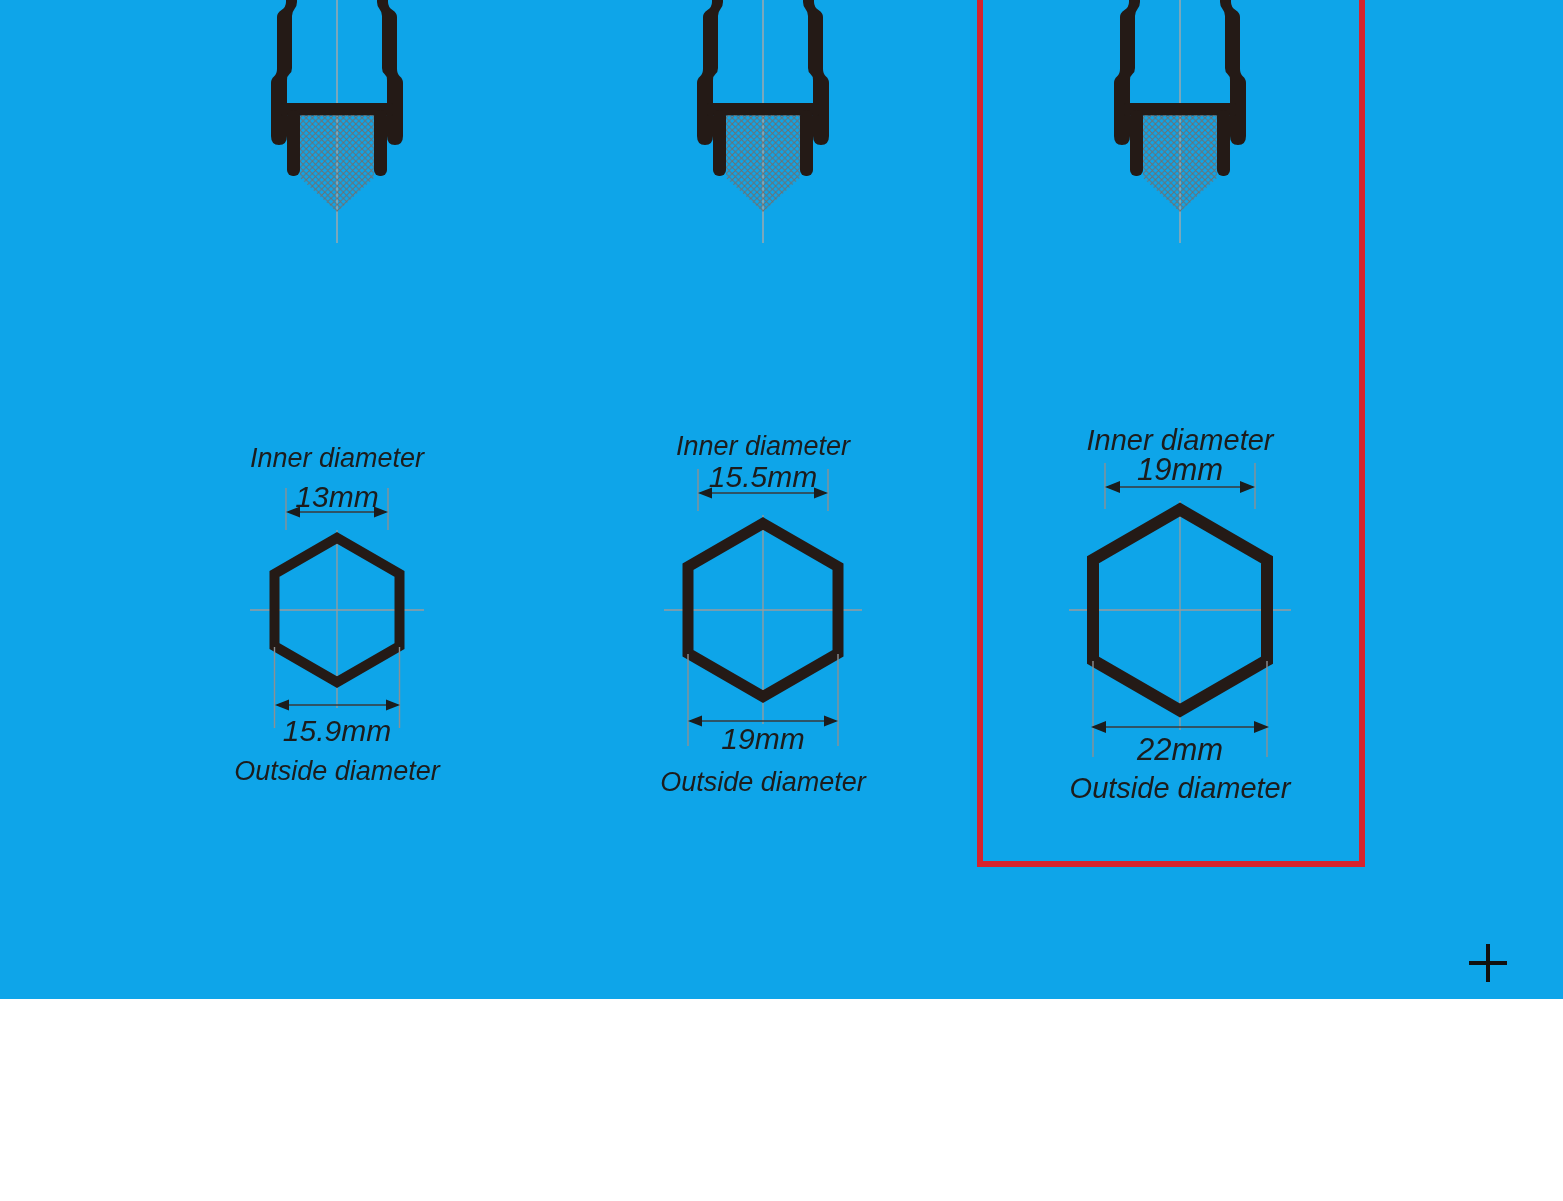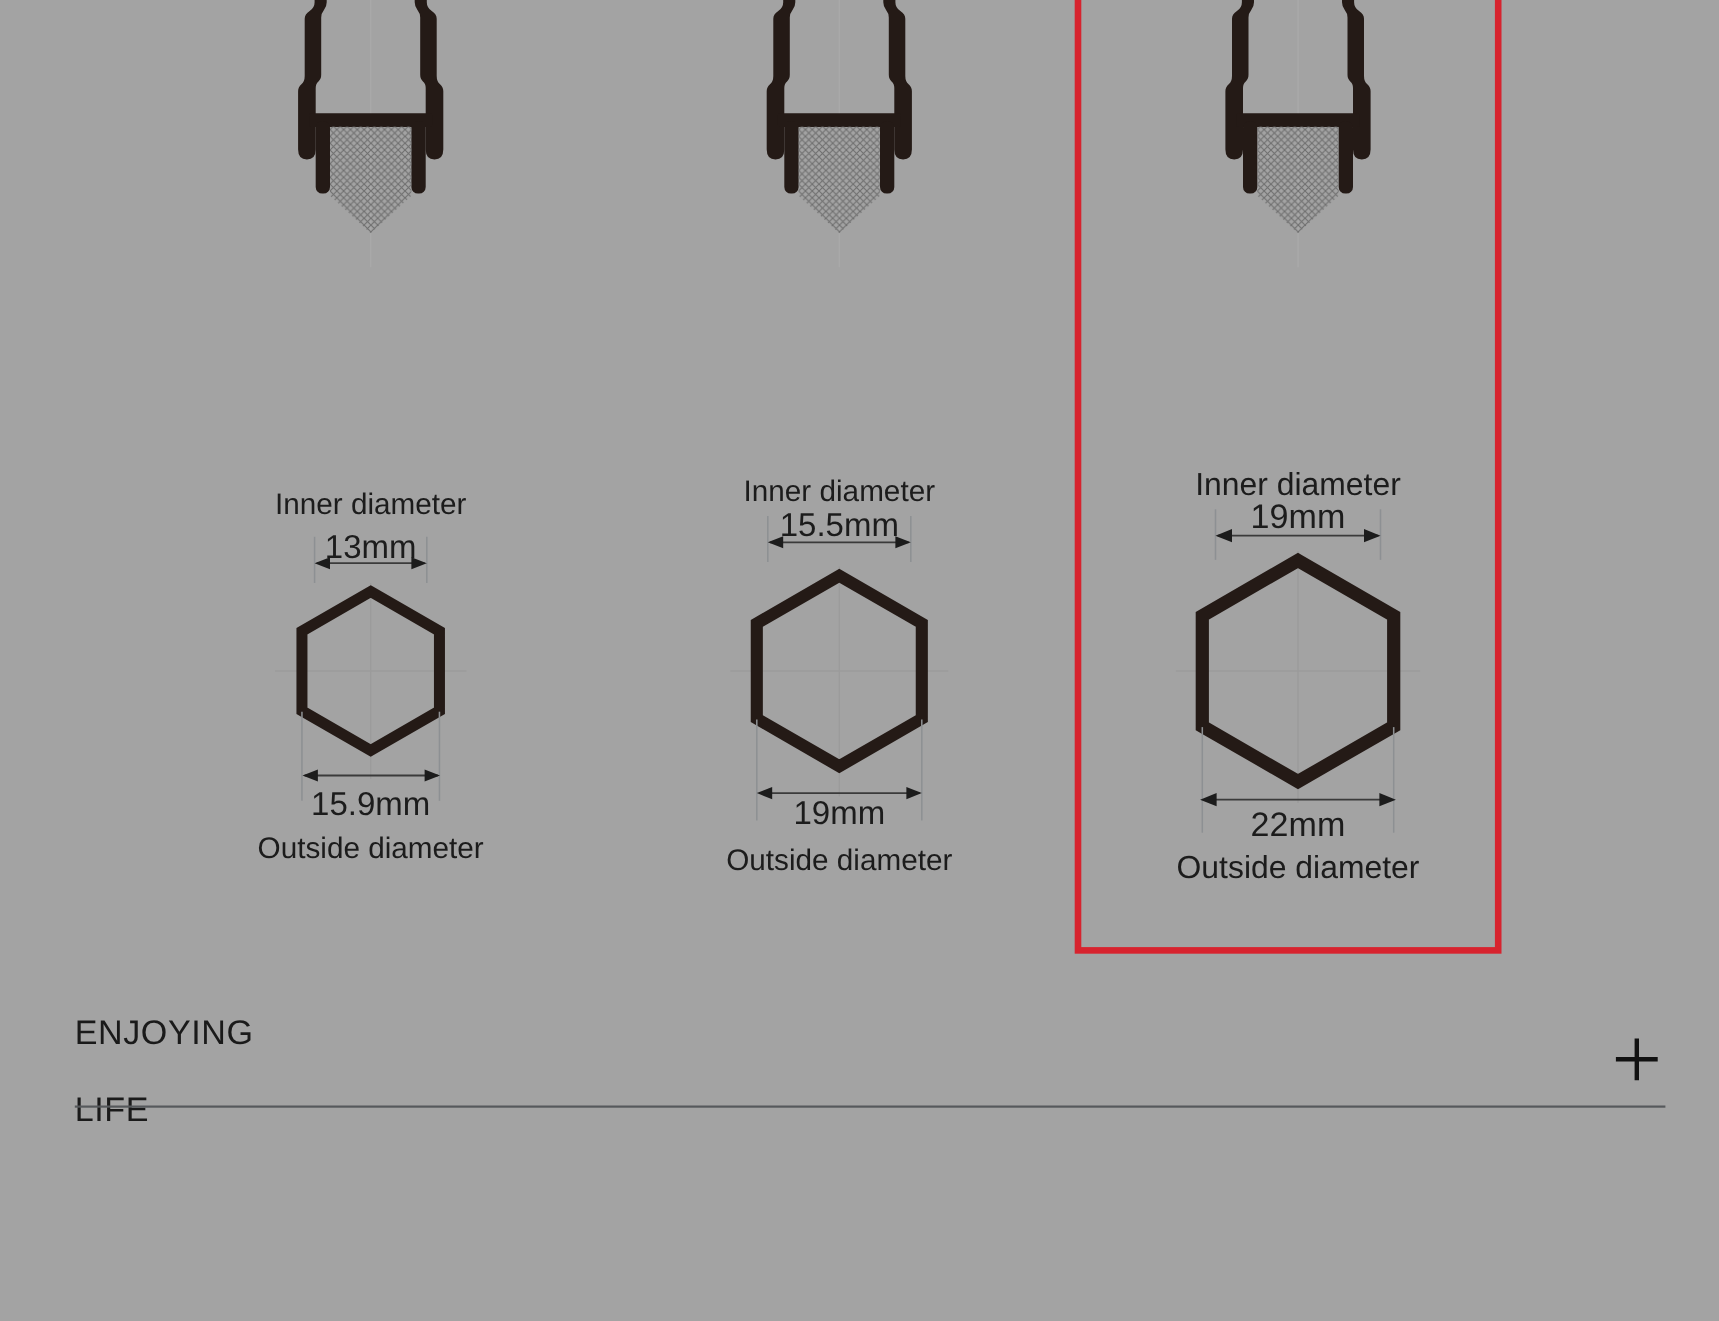--- a/index.html
+++ b/index.html
@@ -1,17 +1,17 @@
 <!DOCTYPE html>
 <html><head>
 <meta charset="utf-8">
 <style>
   html,body{margin:0;padding:0;background:#fff;}
-  #stage{position:relative;width:1563px;height:1201px;background:#a3a3a3;overflow:hidden;
-         font-family:"Liberation Sans", sans-serif;}
+  #stage{position:relative;width:1563px;height:999px;background:#0ea5e9;overflow:hidden;
+         font-family:"Liberation Sans", sans-serif;font-style:italic;}
   svg{display:block;}
   #diagram-svg{position:absolute;left:0;top:0;}
   .fig-label{font-family:"Liberation Sans", sans-serif;font-size:27px;fill:#1c1c1c;}
   .fig-label-lg{font-family:"Liberation Sans", sans-serif;font-size:29px;fill:#1c1c1c;}
   .fig-value{font-family:"Liberation Sans", sans-serif;font-size:30px;fill:#1c1c1c;}
   .fig-value-lg{font-family:"Liberation Sans", sans-serif;font-size:31px;fill:#1c1c1c;}
   #highlight-box{position:absolute;left:977px;top:-30px;width:376px;height:885px;
                  border:6px solid #d7232e;background:transparent;pointer-events:none;}
   #brand-text{position:absolute;left:68px;top:921px;font-size:31px;line-height:35px;
               color:#1a1a1a;letter-spacing:0.5px;white-space:pre-line;}
@@ -108,23 +108,20 @@
       <line x1="1095" y1="727" x2="1265" y2="727" stroke="#3a3a3a" stroke-width="1.6"></line>
       <path d="M1091,727 l15,-6 v12 Z" fill="#1c1c1c"></path>
       <path d="M1269,727 l-15,-6 v12 Z" fill="#1c1c1c"></path>
       <text class="fig-value-lg" x="1180" y="760" text-anchor="middle">22mm</text>
       <text class="fig-label-lg" x="1180" y="798" text-anchor="middle">Outside diameter</text>
     </g>
   </svg>
 
   <div id="highlight-box"></div>
 
-  <div id="brand-text"><span>ENJOYING</span><br>
-    <span>LIFE</span>
-  </div>
 
   <svg id="plus-button" viewBox="0 0 44 44">
     <path d="M22,3 V41 M3,22 H41" stroke="#111111" stroke-width="4" fill="none"></path>
   </svg>
 
   <div id="footer-rule"></div>
 
 </div>
 
 </body></html>

